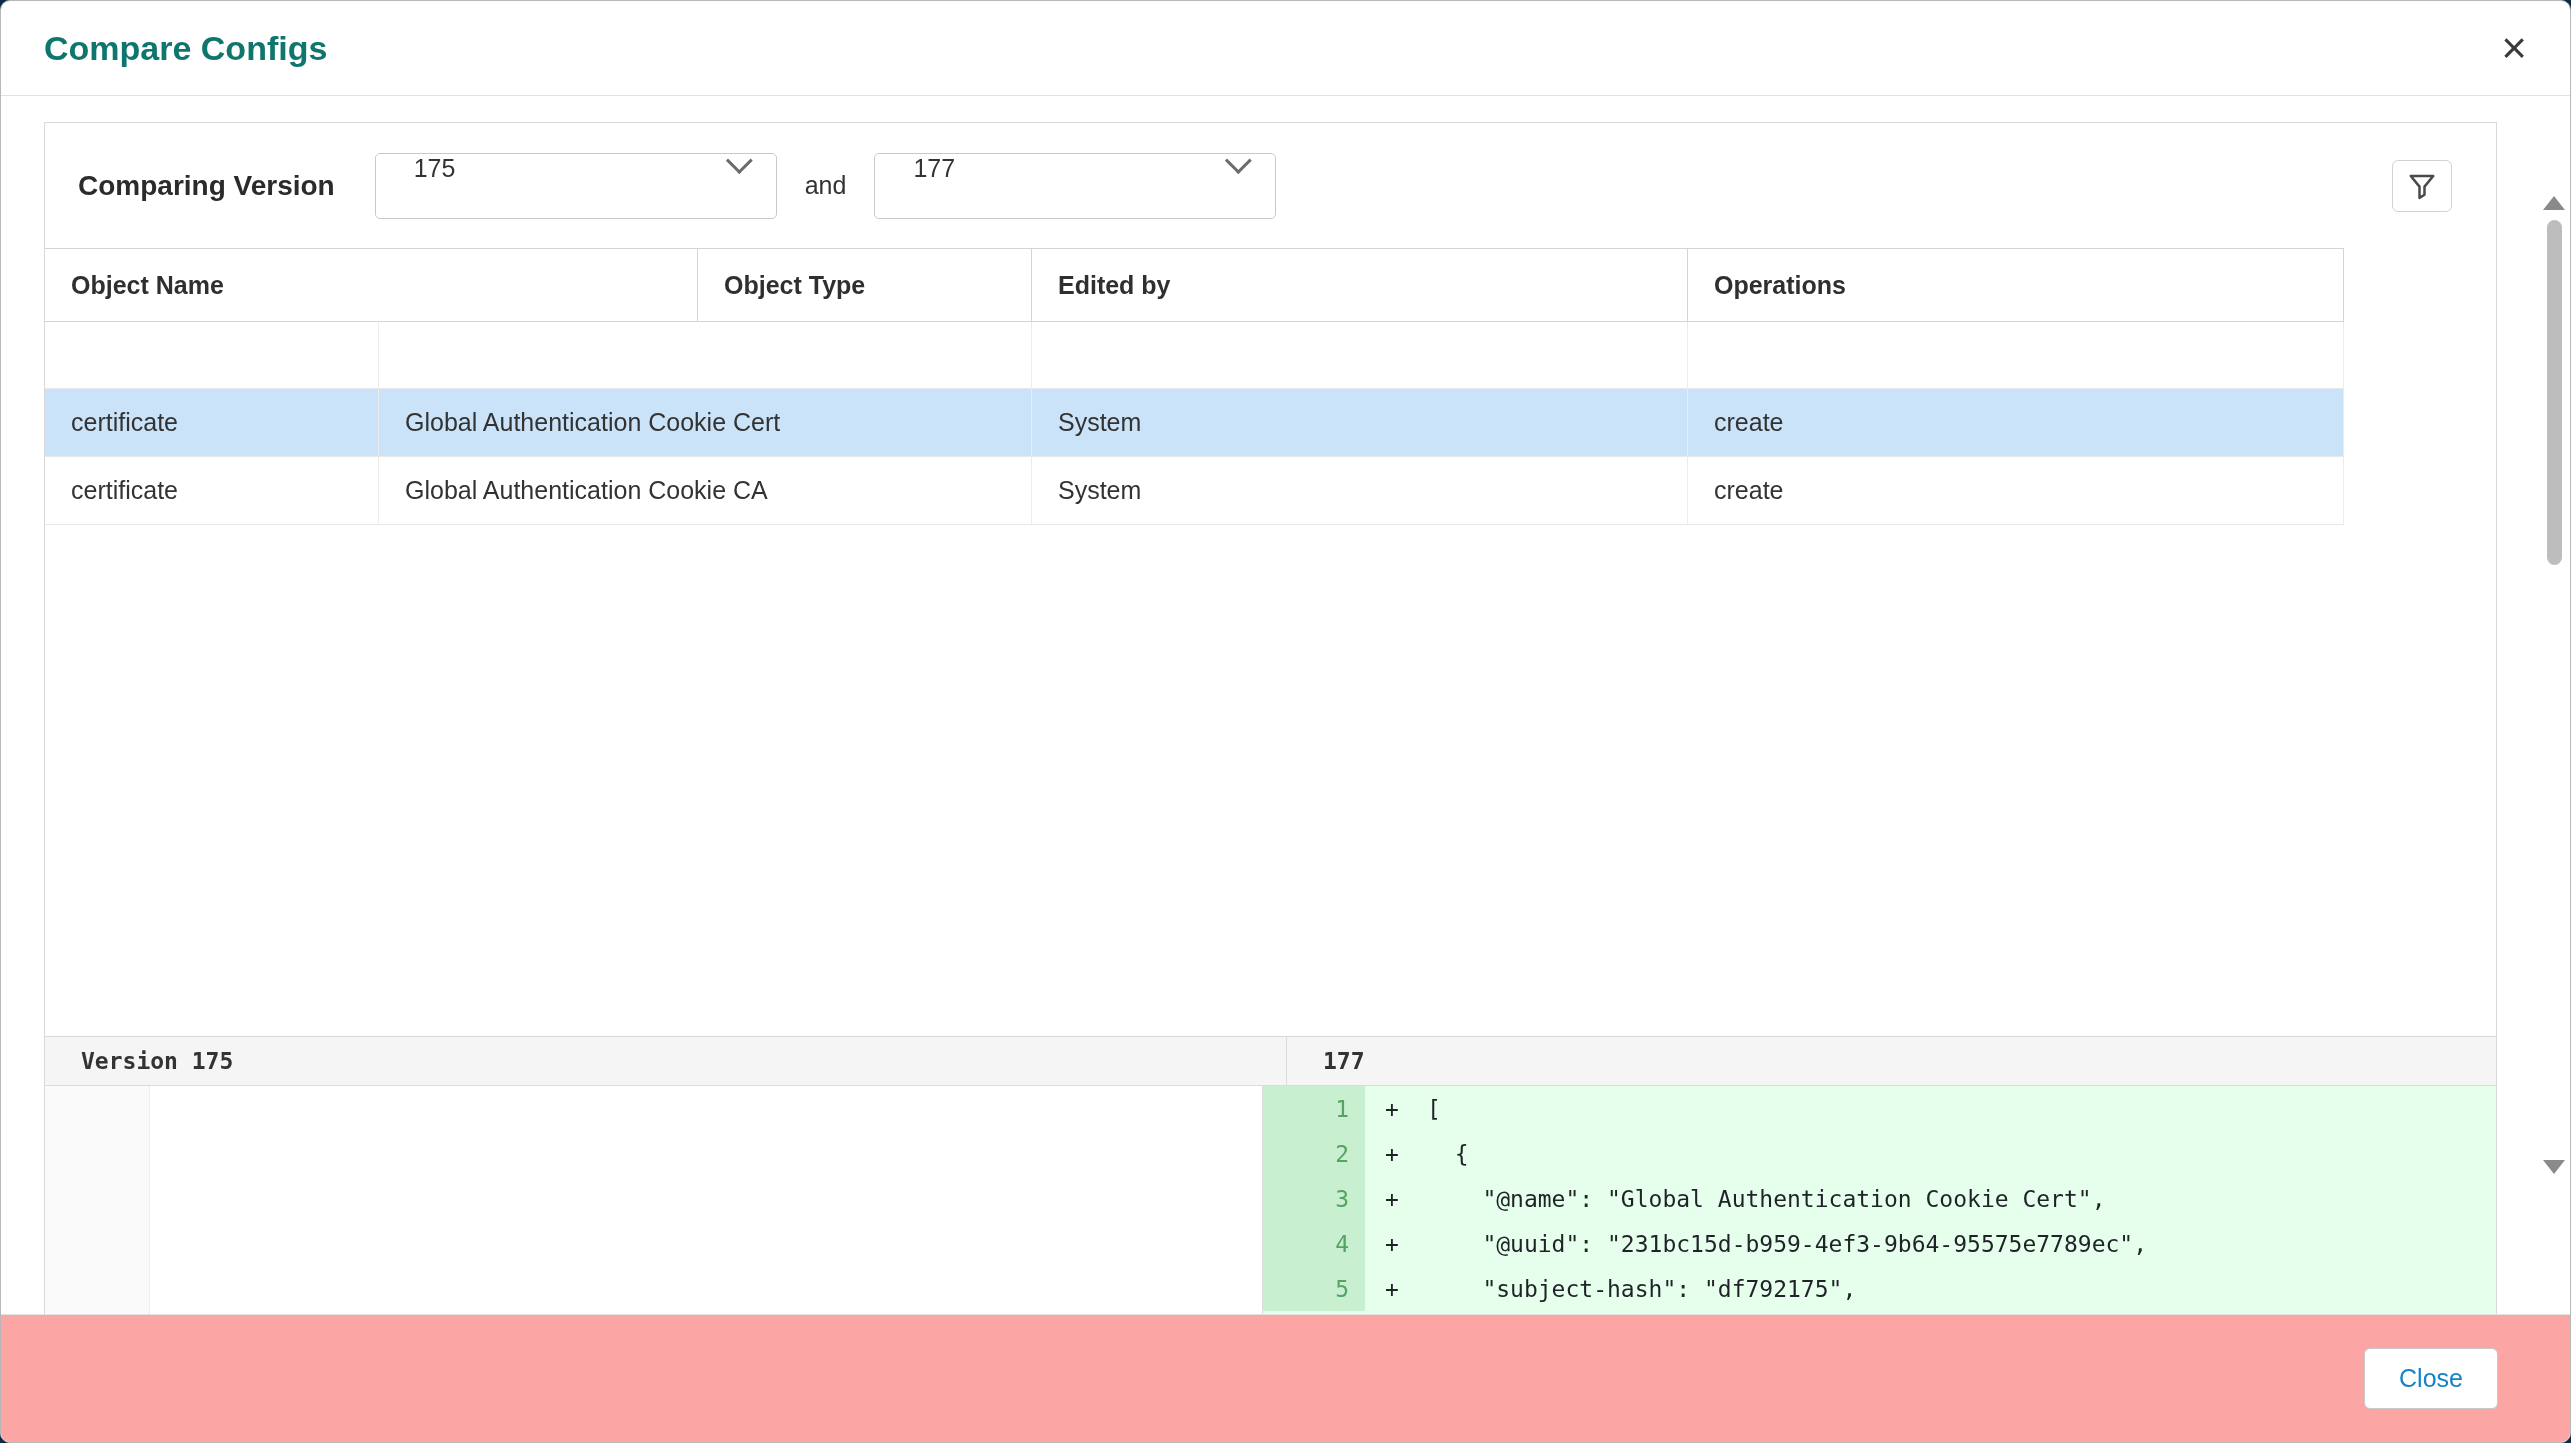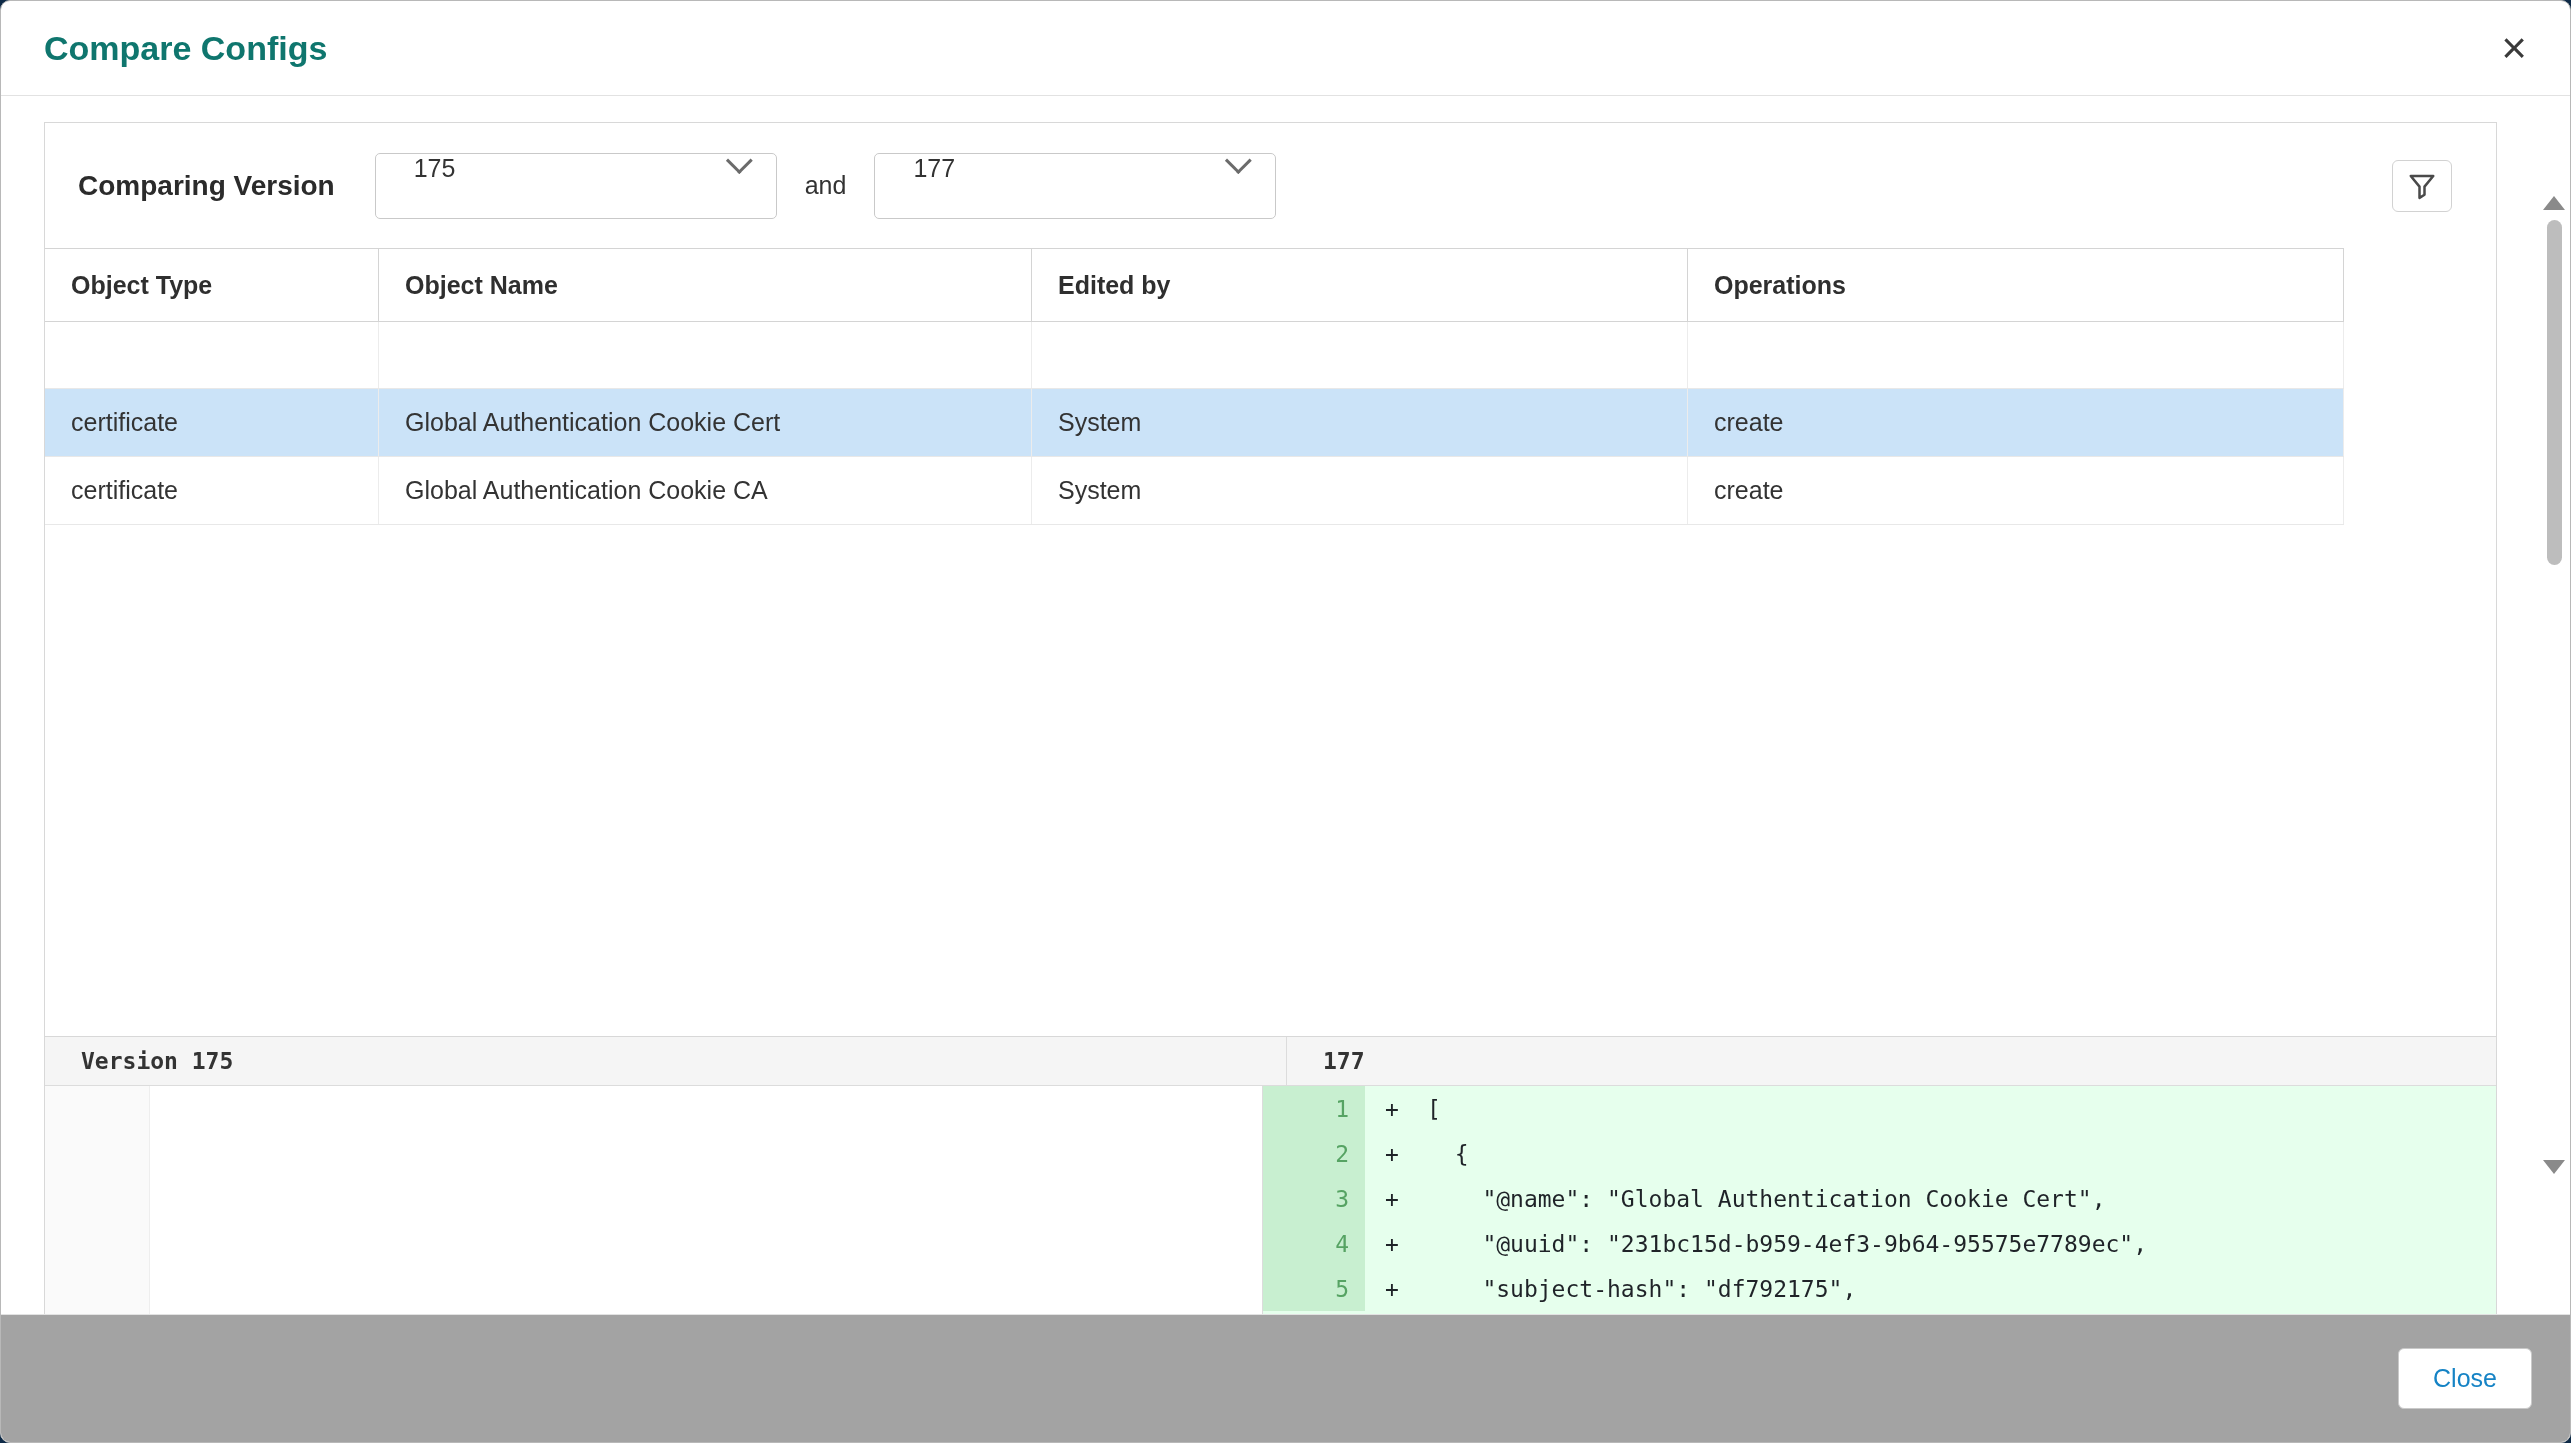--- a/index.html
+++ b/index.html
@@ -66,22 +66,22 @@
   
   .scrollbar{position:absolute;right:4px;top:100px;bottom:140px;width:24px;display:flex;
     flex-direction:column;align-items:center;}
   .arrow-up{width:0;height:0;border-left:11px solid transparent;border-right:11px solid transparent;
     border-bottom:14px solid #8a8a8a;cursor:pointer;}
   .arrow-down{width:0;height:0;border-left:11px solid transparent;border-right:11px solid transparent;
     border-top:14px solid #8a8a8a;cursor:pointer;margin-top:auto;}
   .thumb{width:15px;height:345px;background:#bdbdbd;border-radius:8px;margin-top:10px;cursor:pointer;}
 
   
-  .modal-footer{height:128px;flex:0 0 128px;background:#a3a3a3;border-top:1px solid #e2e2e2;
-    display:flex;align-items:center;justify-content:flex-end;padding-right:38px;box-sizing:border-box;}
+  .modal-footer{height:128px;flex:0 0 128px;background:#fca5a5;border-top:1px solid #e2e2e2;
+    display:flex;align-items:center;justify-content:flex-end;padding-right:72px;box-sizing:border-box;}
   .close-btn{min-width:134px;height:61px;background:#fff;border:1px solid #c9c9c9;border-radius:6px;
     color:var(--accent,#1583c5);font-size:25px;font-family:"Liberation Sans",sans-serif;cursor:pointer;
     display:flex;align-items:center;justify-content:center;padding:0 24px;box-sizing:border-box;}
 </style>
 </head>
 <body>
 
 <div class="modal">
 
   <div class="modal-header">
@@ -106,22 +106,22 @@
         </div>
         <div class="filter-btn">
           <svg width="30" height="30" viewBox="0 0 24 24">
             <path d="M3 4h18l-7 8.5V19l-4 2.5v-9L3 4z" fill="none" stroke="#4a4a4a" stroke-width="2" stroke-linejoin="round"></path>
           </svg>
         </div>
       </div>
 
       <div class="table">
         <div class="thead">
+          <div class="th c2">Object Name</div>
           <div class="th c1">Object Type</div>
-          <div class="th c2">Object Name</div>
           <div class="th c3">Edited by</div>
           <div class="th c4">Operations</div>
         </div>
 
         <div class="trow filter-row">
           <div class="td c1"></div>
           <div class="td c2"></div>
           <div class="td c3"></div>
           <div class="td c4"></div>
         </div>

